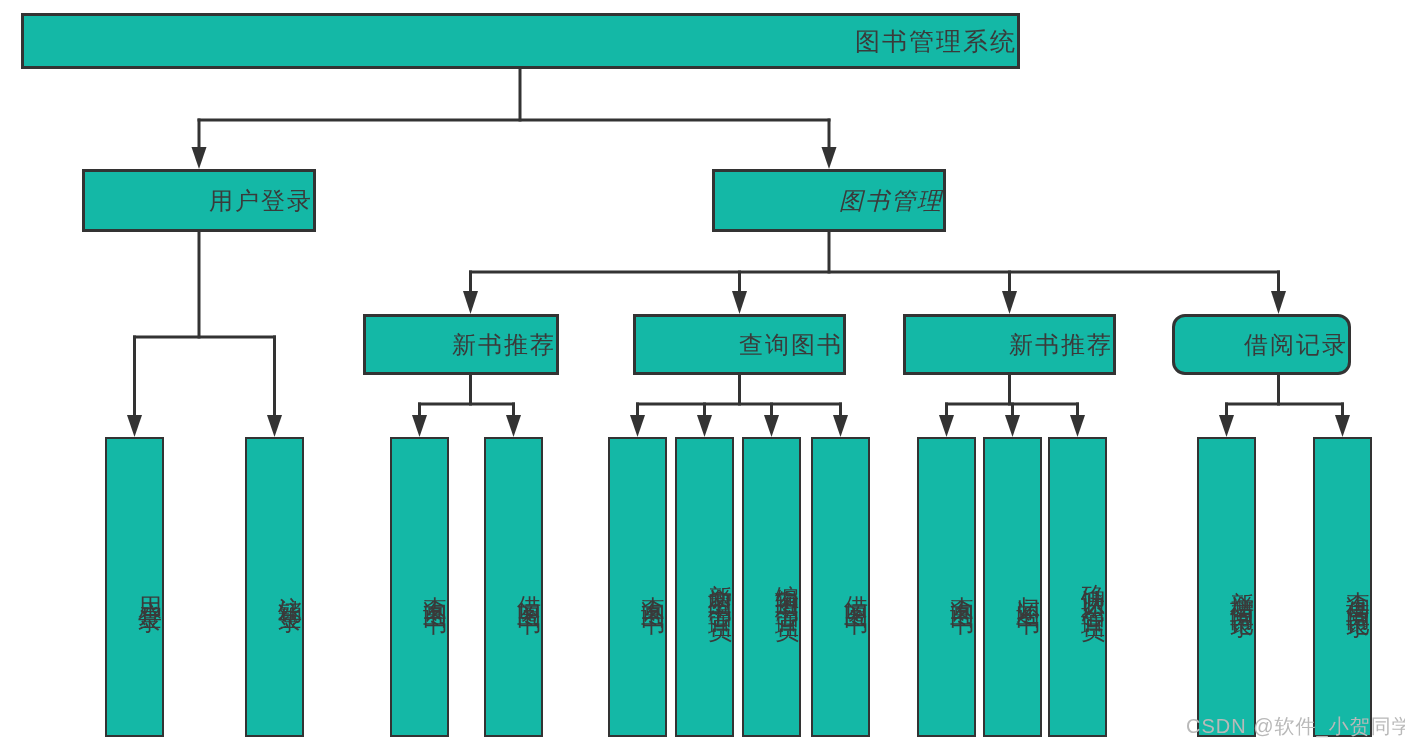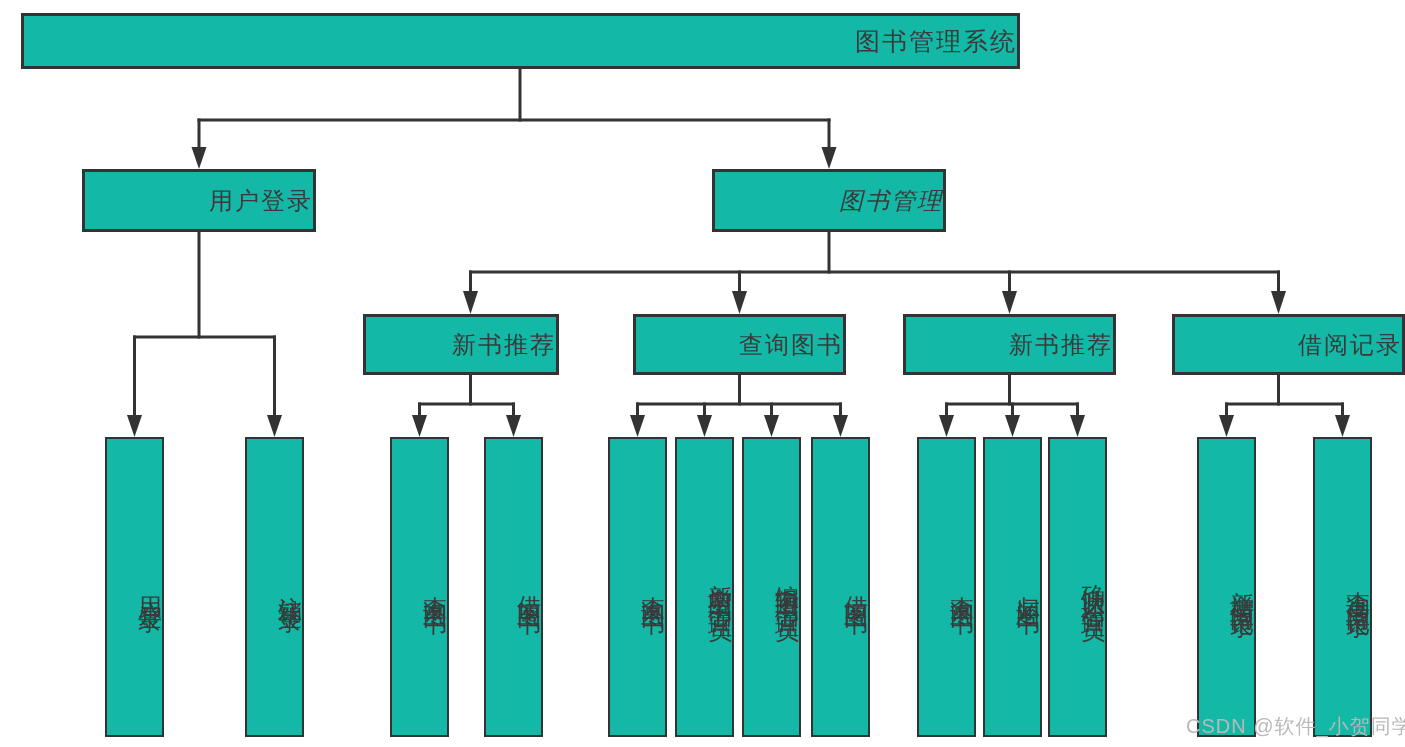--- a/index.html
+++ b/index.html
@@ -160,21 +160,21 @@
 
   <div class="box h" style="left:363px; top:314px; width:196px; height:61px;">
     <span>新书推荐</span>
   </div>
   <div class="box h" style="left:633px; top:314px; width:213px; height:61px;">
     <span>查询图书</span>
   </div>
   <div class="box h" style="left:903px; top:314px; width:213px; height:61px;">
     <span>新书推荐</span>
   </div>
-  <div class="box h" style="left:1172px; top:314px; width:233px; height:61px;">
+  <div class="box h" style="left:1172px; top:314px; width:179px; height:61px;border-radius:13px;">
     <span>借阅记录</span>
   </div>
 
   <div class="box leaf" style="left:105px; top:437px; width:59px; height:300px;">
     <span>用户登录</span>
   </div>
   <div class="box leaf" style="left:245px; top:437px; width:59px; height:300px;">
     <span>注销登录</span>
   </div>
 

